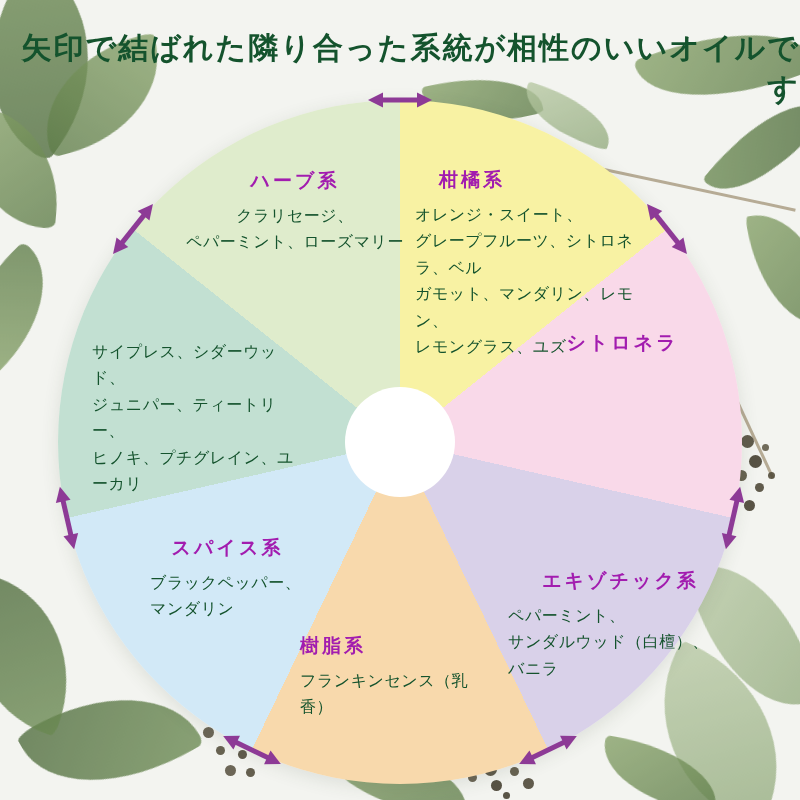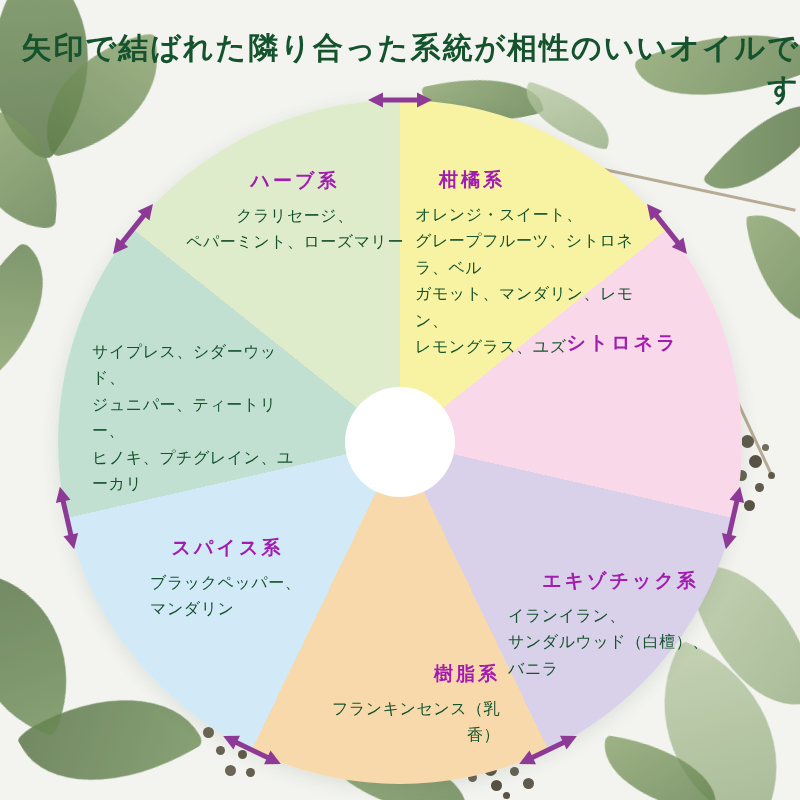--- a/index.html
+++ b/index.html
@@ -60,21 +60,21 @@
   .seg-oils {
     margin-top:9px; font-size:16px; line-height:1.65; letter-spacing:.5px;
     color:#14532d; white-space:pre-line;
   }
   .seg-herb   { left:175px; top:168px; width:240px; text-align:center; }
   .seg-citrus { left:415px; top:167px; width:240px; text-align:left; }
   .seg-citrus .seg-name { padding-left:24px; }
   .seg-floral { left:505px; top:330px; width:235px; }
   .seg-floral .seg-name, .seg-exotic .seg-name, .seg-spice .seg-name, .seg-wood .seg-name { text-align:center; }
   .seg-exotic { left:508px; top:535px; width:225px;margin-top:33px; }
-  .seg-resin  { left:300px; top:633px; width:200px; text-align:right;margin-top:28px; }
+  .seg-resin  { left:300px; top:633px; width:200px; text-align:left; }
   .seg-spice  { left:140px; top:535px; width:175px; }
   .seg-spice .seg-oils { padding-left:10px; }
   .seg-wood   { left:92px;  top:330px; width:205px; }
 
   
   .arrow-layer { position:absolute; inset:0; z-index:4; pointer-events:none; }
   .arrow { position:absolute; width:66px; height:22px; }
 </style>
 </head>
 <body>
@@ -113,21 +113,21 @@
   <div class="seg-oils">オレンジ・スイート、
 グレープフルーツ、シトロネラ、ベル
 ガモット、マンダリン、レモン、
 レモングラス、ユズ</div>
 </div>
 <div class="seg seg-floral">
   <div class="seg-name">シトロネラ</div>
 </div>
 <div class="seg seg-exotic">
   <div class="seg-name">エキゾチック系</div>
-  <div class="seg-oils">イランイラン、
+  <div class="seg-oils">ペパーミント、
 サンダルウッド（白檀）、
 バニラ</div>
 </div>
 <div class="seg seg-resin">
   <div class="seg-name">樹脂系</div>
   <div class="seg-oils">フランキンセンス（乳香）</div>
 </div>
 <div class="seg seg-spice">
   <div class="seg-name">スパイス系</div>
   <div class="seg-oils">ブラックペッパー、

